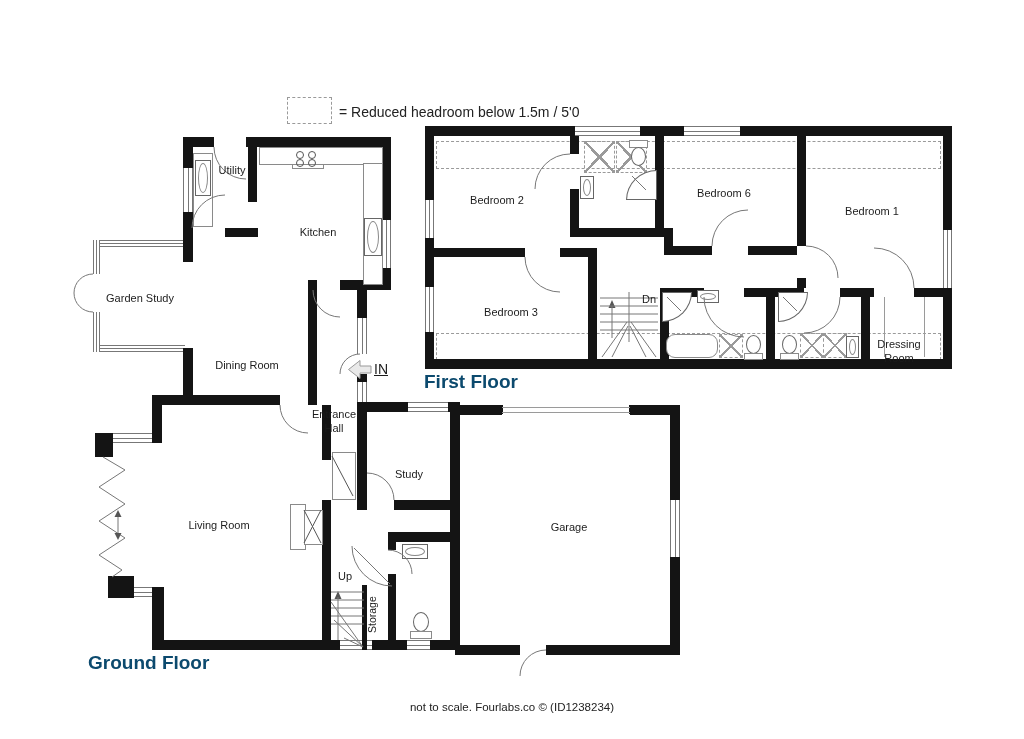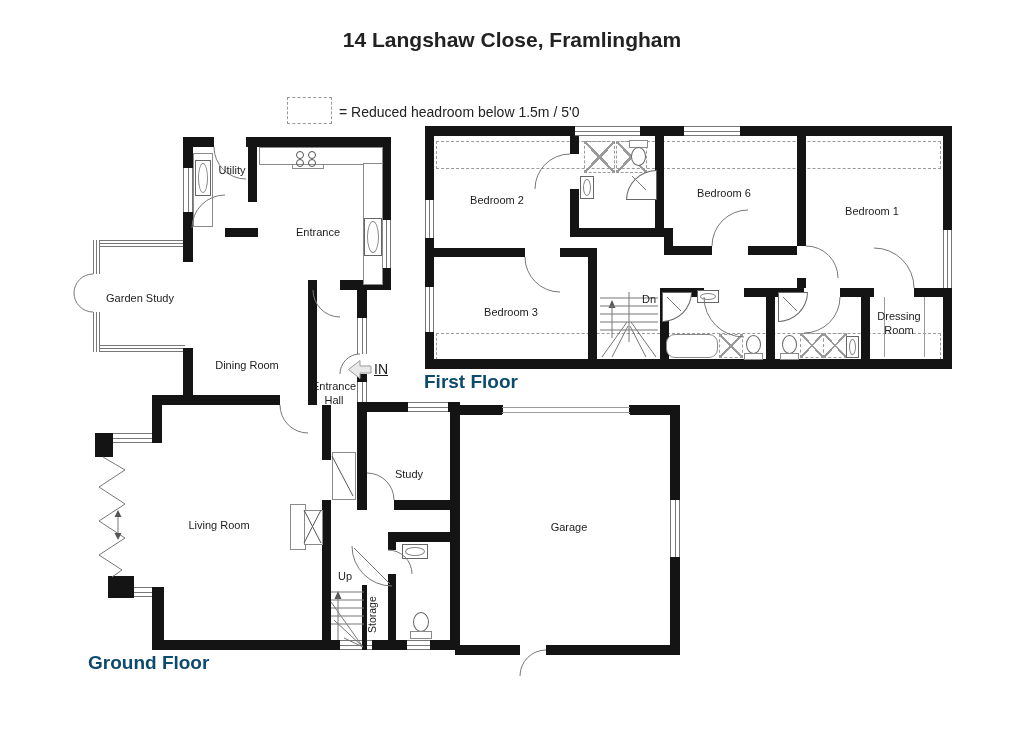--- a/index.html
+++ b/index.html
@@ -12,35 +12,34 @@
     linear-gradient(to top right,transparent 47%,#9a9a9a 47%,#9a9a9a 53%,transparent 53%),
     linear-gradient(to bottom right,transparent 47%,#9a9a9a 47%,#9a9a9a 53%,transparent 53%);}
   .out{position:absolute;border:1px solid #8a8a8a;background:#fff;z-index:4;}
   .sink{position:absolute;border:1px solid #666;background:#fff;z-index:4;}
   .sink::after{content:"";position:absolute;inset:2px;border:1px solid #888;border-radius:50%;}
   .bowl{position:absolute;border:1px solid #666;border-radius:50%;background:#fff;z-index:4;}
   .shw{position:absolute;border:1px solid #666;background:#fff;z-index:4;}
   .burner{position:absolute;width:6px;height:6px;border:1px solid #555;border-radius:50%;z-index:5;}
   .tline{position:absolute;background:#9a9a9a;z-index:4;}
   .rl{position:absolute;font-size:11px;color:#1c1c1c;text-align:center;line-height:1.25;z-index:6;white-space:nowrap;}
-  .rl.wrap{white-space:normal;}
+  .rl.wrap{white-space:normal;margin-top:28px;}
   .vtext{position:absolute;writing-mode:vertical-rl;transform:rotate(180deg);font-size:10.5px;color:#1c1c1c;text-align:center;z-index:6;}
   .flabel{position:absolute;font-size:19px;font-weight:bold;color:#0c4a6e;z-index:6;}
   .title{position:absolute;left:0;top:28px;width:100%;text-align:center;font-size:21px;font-weight:bold;color:#222;z-index:6;}
   .legend-text{position:absolute;font-size:14px;color:#222;z-index:6;}
   .footer{position:absolute;left:0;width:100%;text-align:center;font-size:11.5px;color:#222;z-index:6;}
   .ovl{position:absolute;left:0;top:0;z-index:5;}
   .in-label{font-size:14px;text-decoration:underline;}
 </style>
 </head>
 <body>
 
 <div class="canvas">
 
-  <div class="title">14 Langshaw Close, Framlingham</div>
 
   <div class="dash" style="left:287px;top:97px;width:43px;height:25px"></div>
   <div class="legend-text" style="left:339px;top:104px">= Reduced headroom below 1.5m / 5'0</div>
 
   <div>
 
     <div class="dash" style="left:436px;top:141px;width:503px;height:26px"></div>
     <div class="dash" style="left:436px;top:333px;width:503px;height:25px"></div>
 
     <div class="winh" style="left:575px;top:126px;width:65px;height:10px"></div>
@@ -180,21 +179,21 @@
     <div class="sink" style="left:195px;top:160px;width:14px;height:34px"></div>
     <div class="sink" style="left:364px;top:218px;width:16px;height:36px"></div>
     <div class="sink" style="left:402px;top:544px;width:24px;height:13px"></div>
     <div class="bowl" style="left:413px;top:612px;width:14px;height:18px"></div>
     <div class="out" style="left:410px;top:631px;width:20px;height:6px"></div>
     <div class="out" style="left:290px;top:504px;width:14px;height:44px"></div>
     <div class="out" style="left:304px;top:510px;width:17px;height:33px"></div>
     <div class="out" style="left:332px;top:452px;width:22px;height:46px"></div>
 
     <div class="rl" style="left:202px;top:164px;width:60px">Utility</div>
-    <div class="rl" style="left:283px;top:226px;width:70px">Entrance</div>
+    <div class="rl" style="left:283px;top:226px;width:70px">Kitchen</div>
     <div class="rl" style="left:95px;top:292px;width:90px">Garden Study</div>
     <div class="rl" style="left:202px;top:359px;width:90px">Dining Room</div>
     <div class="rl wrap" style="left:302px;top:380px;width:64px">Entrance Hall</div>
     <div class="rl in-label" style="left:374px;top:361px;width:26px;text-align:left">IN</div>
     <div class="rl" style="left:379px;top:468px;width:60px">Study</div>
     <div class="rl" style="left:169px;top:519px;width:100px">Living Room</div>
     <div class="rl" style="left:529px;top:521px;width:80px">Garage</div>
     <div class="rl" style="left:333px;top:570px;width:24px">Up</div>
     <div class="vtext" style="left:366px;top:586px;width:20px;height:58px">Storage</div>
     <div class="flabel" style="left:88px;top:652px">Ground Floor</div>
@@ -246,13 +245,14 @@
     <g stroke="#777" stroke-width="1" fill="none">
       <path d="M632 176 L646 190 M667 297 L681 311 M783 297 L797 311"></path>
     </g>
     <g stroke="#555" stroke-width="1" fill="none">
       <path d="M304 510 L321 543 M321 510 L304 543"></path>
       <path d="M332 456 L353 496"></path>
     </g>
     <path d="M371 366 H360 V360.5 L348.5 369.5 L360 378.5 V373 H371 Z" fill="#e9e9e9" stroke="#999"></path>
   </svg>
 
+  <div class="footer" style="top:701px">not to scale. Fourlabs.co © (ID1238234)</div>
 </div>
 
 </body></html>

